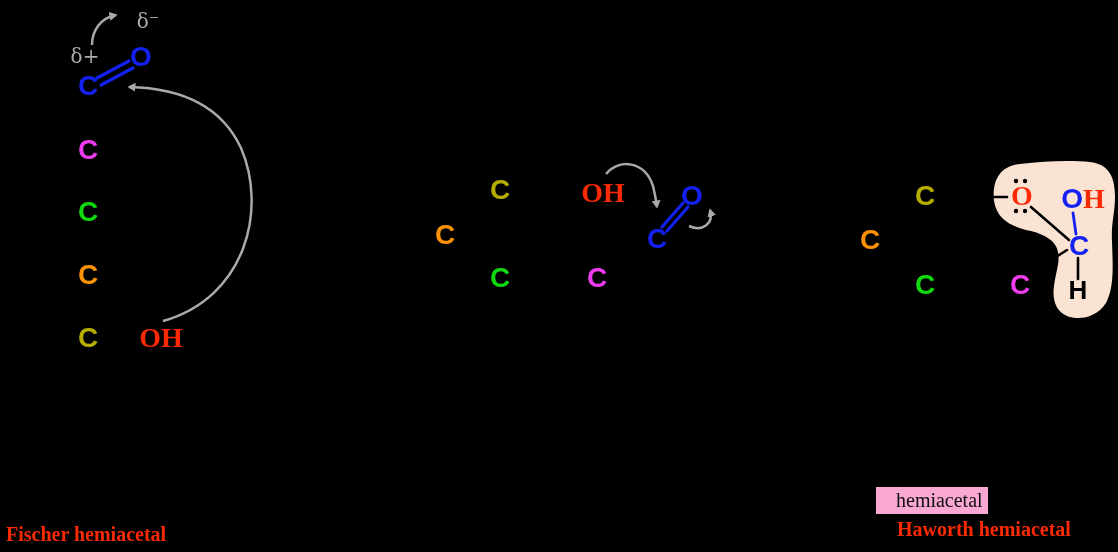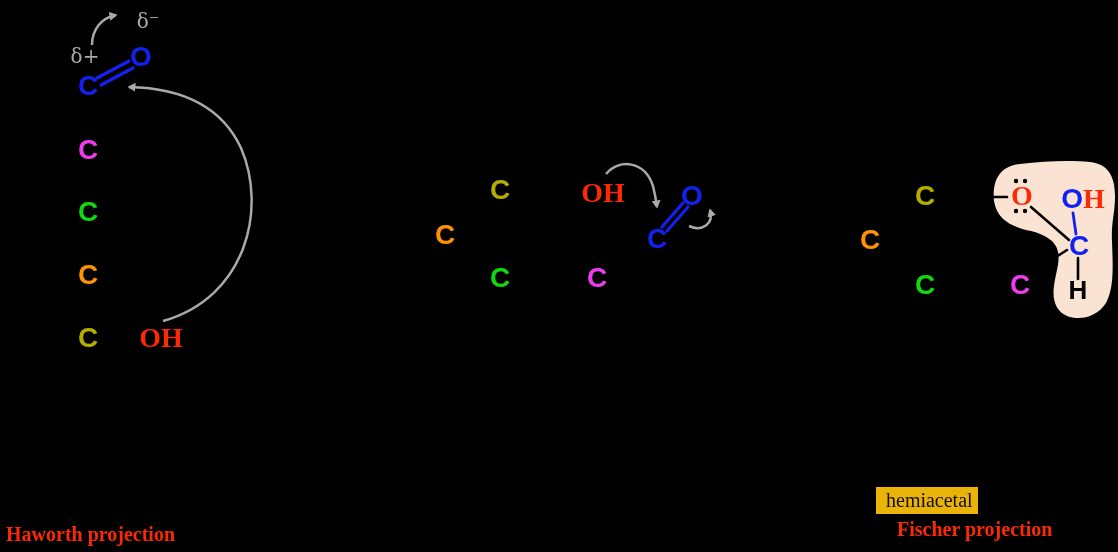--- a/index.html
+++ b/index.html
@@ -14,21 +14,21 @@
   .c-magenta{color:#ee3bee;}
   .c-green{color:#10d910;}
   .c-orange{color:#ff9204;}
   .c-olive{color:#b5ad00;}
   .c-red{color:#fb2904;font-family:Liberation Serif, serif;}
   .c-gray{color:#a9a9a9;}
   .c-black{color:#000;}
   .caption{position:absolute;font:bold 20px "Liberation Serif",serif;color:#fb2904;
            white-space:nowrap;line-height:1.2;}
   .tag{position:absolute;font:20px "Liberation Serif",serif;color:#101010;
-       background:#eab308;padding:2px 5px 3px 10px;white-space:nowrap;line-height:1.1;text-align:right;}
+       background:#f9a8d4;padding:2px 5px 3px 20px;white-space:nowrap;line-height:1.1;text-align:right;}
   
   #f-dminus{left:148px;top:21px;}
   #f-dplus{left:85px;top:56px;}
   #f-o1{left:141px;top:57px;}
   #f-c1{left:88px;top:86px;}
   #f-c2{left:88px;top:150px;}
   #f-c3{left:88px;top:212px;}
   #f-c4{left:88px;top:275px;}
   #f-c5{left:88px;top:338px;}
   #f-oh{left:161px;top:338px;}
@@ -111,34 +111,34 @@
 
   <span id="f-dminus" class="delta c-gray">δ⁻</span>
   <span id="f-dplus" class="delta c-gray">δ+</span>
   <span id="f-o1" class="atom c-blue">O</span>
   <span id="f-c1" class="atom c-blue">C</span>
   <span id="f-c2" class="atom c-magenta">C</span>
   <span id="f-c3" class="atom c-green">C</span>
   <span id="f-c4" class="atom c-orange">C</span>
   <span id="f-c5" class="atom c-olive">C</span>
   <span id="f-oh" class="atom c-red">OH</span>
-  <span id="fischer-caption" class="caption">Haworth projection</span>
+  <span id="fischer-caption" class="caption">Fischer hemiacetal</span>
 
   <span id="m-c5" class="atom c-olive">C</span>
   <span id="m-c4" class="atom c-orange">C</span>
   <span id="m-c3" class="atom c-green">C</span>
   <span id="m-oh" class="atom c-red">OH</span>
   <span id="m-c2" class="atom c-magenta">C</span>
   <span id="m-c1" class="atom c-blue">C</span>
   <span id="m-o1" class="atom c-blue">O</span>
 
   <span id="h-c5" class="atom c-olive">C</span>
   <span id="h-c4" class="atom c-orange">C</span>
   <span id="h-c3" class="atom c-green">C</span>
   <span id="h-c2" class="atom c-magenta">C</span>
   <span id="h-o5" class="atom c-red">O</span>
   <span id="h-oh" class="atom"><span class="c-blue">O</span><span class="c-red">H</span></span>
   <span id="h-c1" class="atom c-blue">C</span>
   <span id="h-h1" class="atom c-black">H</span>
   <span id="hemiacetal-tag" class="tag">hemiacetal</span>
-  <span id="haworth-caption" class="caption">Fischer projection</span>
+  <span id="haworth-caption" class="caption">Haworth hemiacetal</span>
 
 </div>
 
 </body></html>

